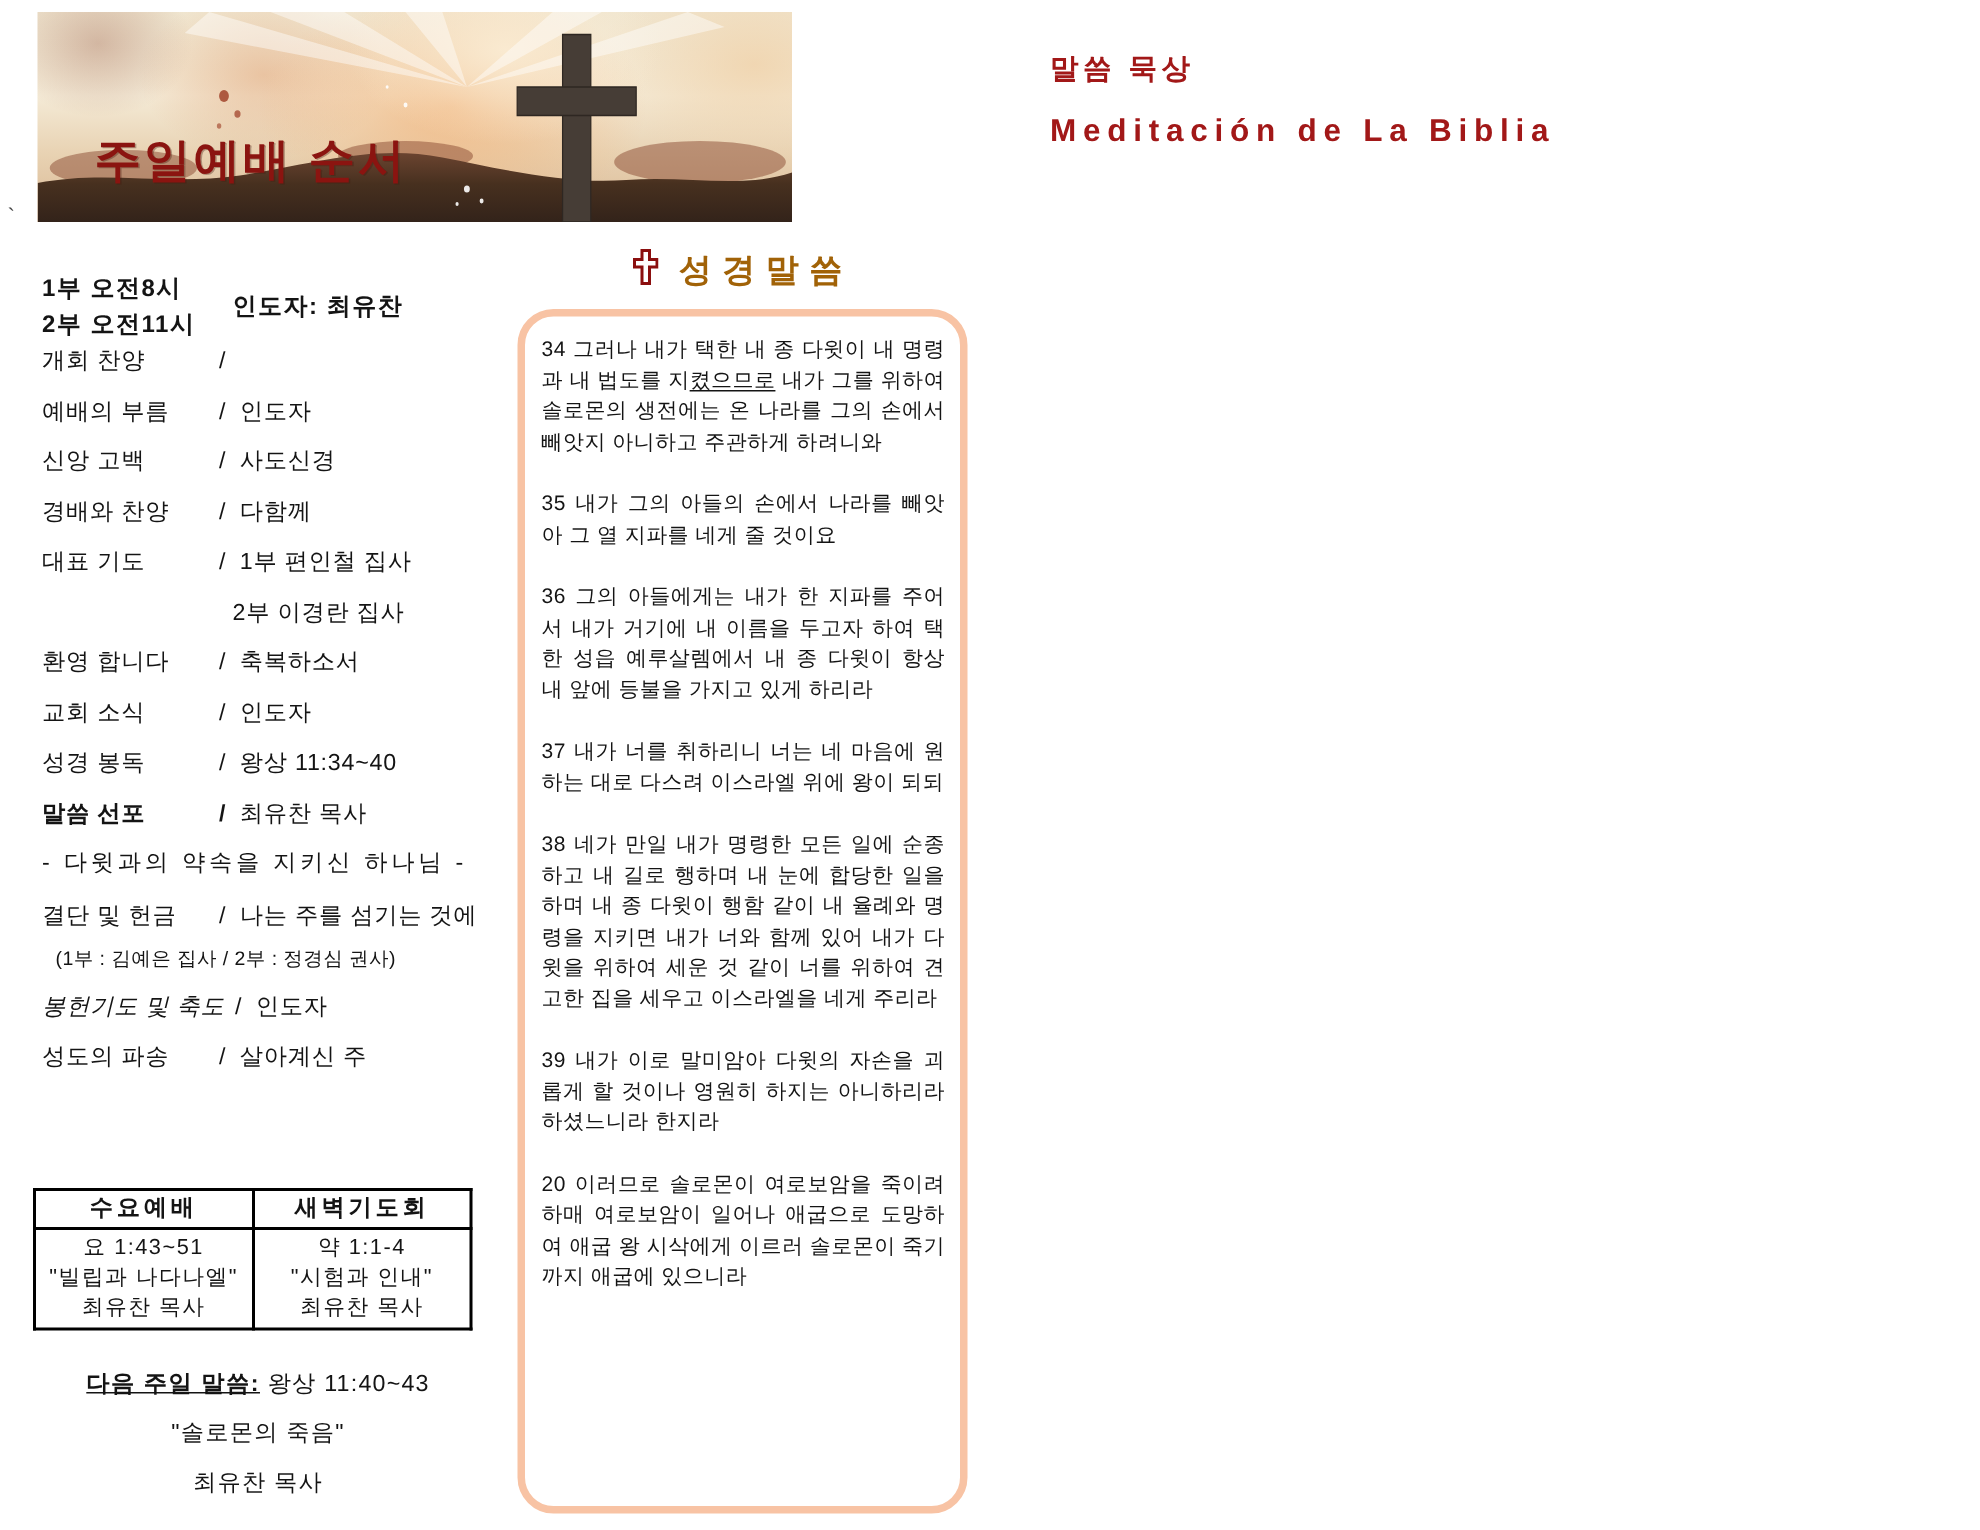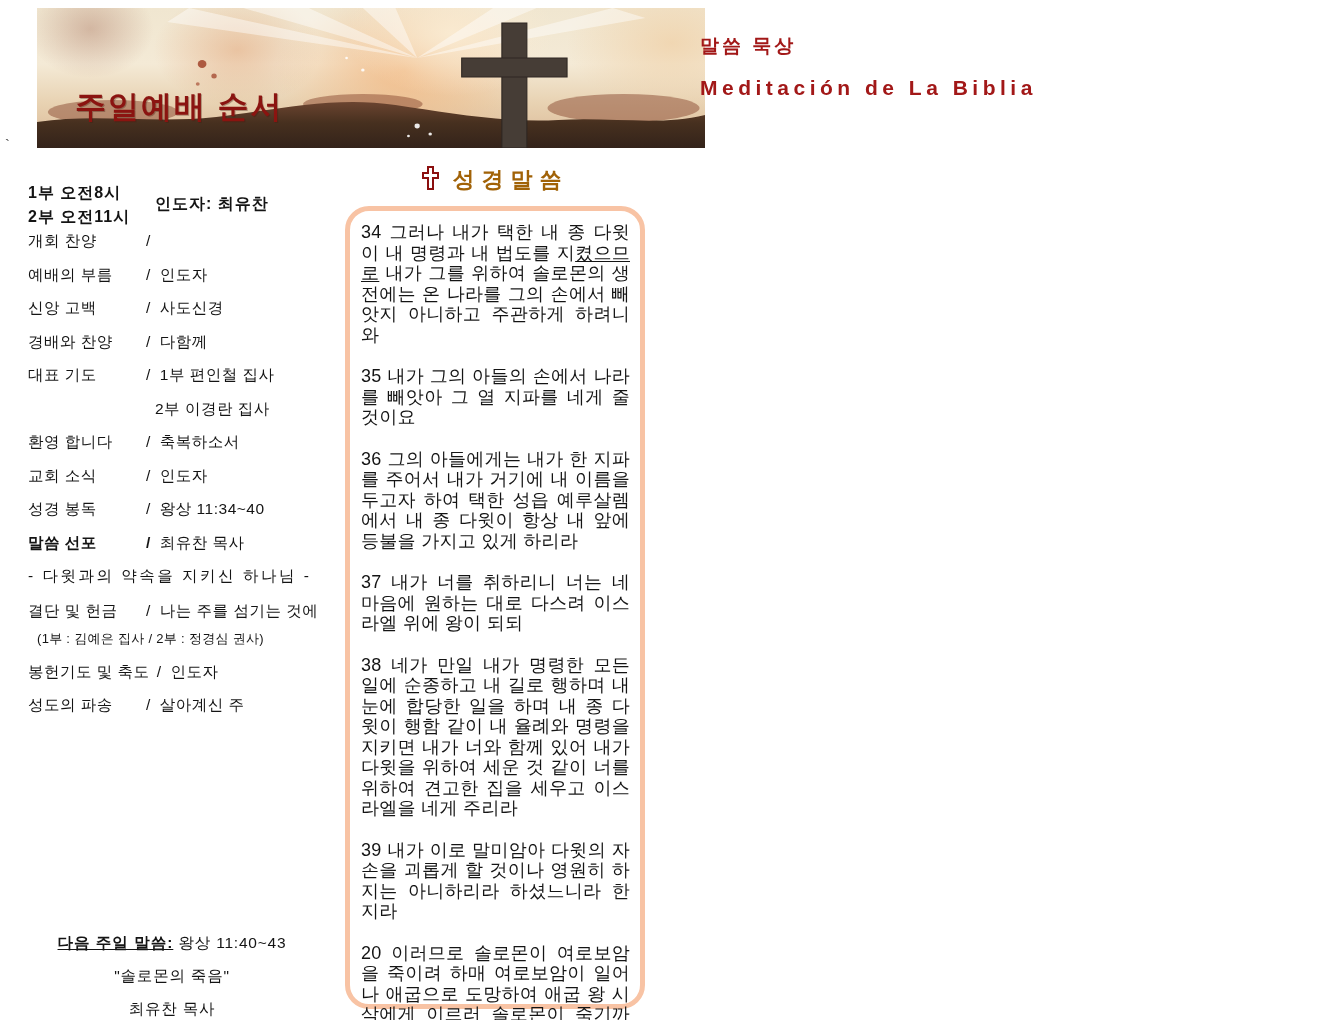--- a/index.html
+++ b/index.html
@@ -5,21 +5,21 @@
   html,body{margin:0;padding:0;background:#ffffff;}
   body{
     width:1320px;height:1020px;
     font-family:"Liberation Sans","DejaVu Sans",sans-serif;
     color:#141414;
   }
   .page{position:relative;width:1320px;height:1020px;overflow:hidden;background:#fff;}
 
   
   .banner{
-    position:absolute;left:37px;top:8px;width:668px;height:140px;overflow:hidden;
+    position:absolute;left:25px;top:8px;width:503px;height:140px;overflow:hidden;
     background:
       radial-gradient(ellipse 150px 90px at 62% 18%, rgba(250,235,210,.95), rgba(250,235,210,0) 70%),
       radial-gradient(ellipse 180px 110px at 55% 45%, rgba(242,178,120,.75), rgba(242,178,120,0) 72%),
       radial-gradient(ellipse 120px 80px at 30% 30%, rgba(222,150,100,.45), rgba(222,150,100,0) 70%),
       radial-gradient(ellipse 90px 70px at 8% 15%, rgba(140,70,50,.30), rgba(140,70,50,0) 70%),
       radial-gradient(ellipse 140px 90px at 95% 25%, rgba(240,210,170,.8), rgba(240,210,170,0) 75%),
       linear-gradient(180deg,#f0e6d0 0%,#f4ead6 40%,#e8d2b2 68%,#d9b795 100%);
   }
   .banner svg{position:absolute;left:0;top:0;width:100%;height:100%;}
   .banner-title{
@@ -31,51 +31,51 @@
 
   
   .sched{position:absolute;left:28px;top:181px;width:320px;}
   .sched-part{font-weight:700;font-size:16px;line-height:24px;letter-spacing:1px;}
   .sched-leader{position:absolute;left:127px;top:13px;font-weight:700;font-size:16px;letter-spacing:1px;}
 
   .order{position:absolute;left:28px;top:230px;width:322px;font-size:15.5px;letter-spacing:.5px;}
   .row{display:flex;margin-bottom:12.5px;line-height:21px;}
   .row .lbl{width:118px;flex:none;}
   .row .sl{flex:none;margin-right:9px;}
-  .row.auto .lbl{width:auto;margin-right:7px;}
+  .row.auto .lbl{width:auto;margin-right:7px;font-style:italic;}
   .row.bold .lbl,.row.bold .sl{font-weight:700;}
   .row.second{margin-left:127px;display:block;}
   .sermon-title{letter-spacing:2.5px;margin:2px 0 14px 0;line-height:21px;}
   .offer-note{font-size:13px;letter-spacing:.3px;margin:-5px 0 12px 9px;line-height:20px;}
 
   
   .svc-table{position:absolute;left:22px;top:792px;width:293px;border-collapse:collapse;text-align:center;}
   .svc-table th{border:2px solid #000;font-size:15.5px;font-weight:700;letter-spacing:2.5px;padding:1px 0 2px 0;}
   .svc-table td{border:2px solid #000;font-size:14.5px;letter-spacing:1px;padding:2px 0 3px 0;vertical-align:top;}
   .svc-table td div{line-height:20px;}
 
   
   .nextweek{position:absolute;left:10px;top:912px;width:324px;text-align:center;font-size:15.5px;letter-spacing:.8px;}
-  .nextweek .l1{margin-bottom:12px;line-height:21px;margin-top:20px;}
+  .nextweek .l1{margin-bottom:12px;line-height:21px;}
   .nextweek .l1 b{text-decoration:underline;letter-spacing:1px;}
   .nextweek .l2{margin-bottom:12px;line-height:21px;}
   .nextweek .l3{line-height:21px;}
 
   
   .scripture-title{
     position:absolute;left:345px;top:165px;width:300px;text-align:center;
     color:#a16207;font-weight:800;font-size:22px;letter-spacing:7px;white-space:nowrap;
   }
   .scripture-title .cross{display:inline-block;vertical-align:-3px;margin-right:14px;}
   .versebox{
     position:absolute;left:345px;top:206px;width:300px;height:803px;box-sizing:border-box;
     border:5px solid #f8c3a4;border-radius:24px;background:#fff;
     padding:11px 10px 8px 11px;
   }
-  .verse{margin:0 0 21px 0;font-size:18px;line-height:20.5px;text-align:justify;letter-spacing:.3px;}
+  .verse{margin:0 0 21px 0;font-size:14px;line-height:20.5px;text-align:justify;letter-spacing:.3px;}
   .verse:last-child{margin-bottom:0;}
   .verse u{text-underline-offset:2px;}
 
   
   .meditation{position:absolute;left:700px;top:33px;color:#a21818;}
   .m-ko{font-weight:800;font-size:19px;letter-spacing:3px;margin:0 0 17px 0;}
   .m-es{font-weight:700;font-size:21px;letter-spacing:4.5px;margin:0;text-align:right;}
 </style>
 </head>
 <body>
@@ -198,20 +198,42 @@
         <span class="sl">/</span>
         <span class="val">인도자</span>
     </div>
     <div class="row">
       <span class="lbl">성도의 파송</span>
         <span class="sl">/</span>
         <span class="val">살아계신 주</span>
     </div>
   </div>
 
+  <table class="svc-table">
+    <thead>
+      <tr>
+        <th style="width:50%">수요예배</th>
+        <th style="width:50%">새벽기도회</th>
+      </tr>
+    </thead>
+    <tbody>
+      <tr>
+        <td>
+          <div>요 1:43~51</div>
+          <div>"빌립과 나다나엘"</div>
+          <div>최유찬 목사</div>
+        </td>
+        <td>
+          <div>약 1:1-4</div>
+          <div>"시험과 인내"</div>
+          <div>최유찬 목사</div>
+        </td>
+      </tr>
+    </tbody>
+  </table>
 
   <div class="nextweek">
     <div class="l1"><b>다음 주일 말씀:</b><span> 왕상 11:40~43</span></div>
     <div class="l2">"솔로몬의 죽음"</div>
     <div class="l3">최유찬 목사</div>
   </div>
 
   <div class="scripture-title">
     <span class="cross">
       <svg width="17" height="24" viewBox="0 0 17 24">

